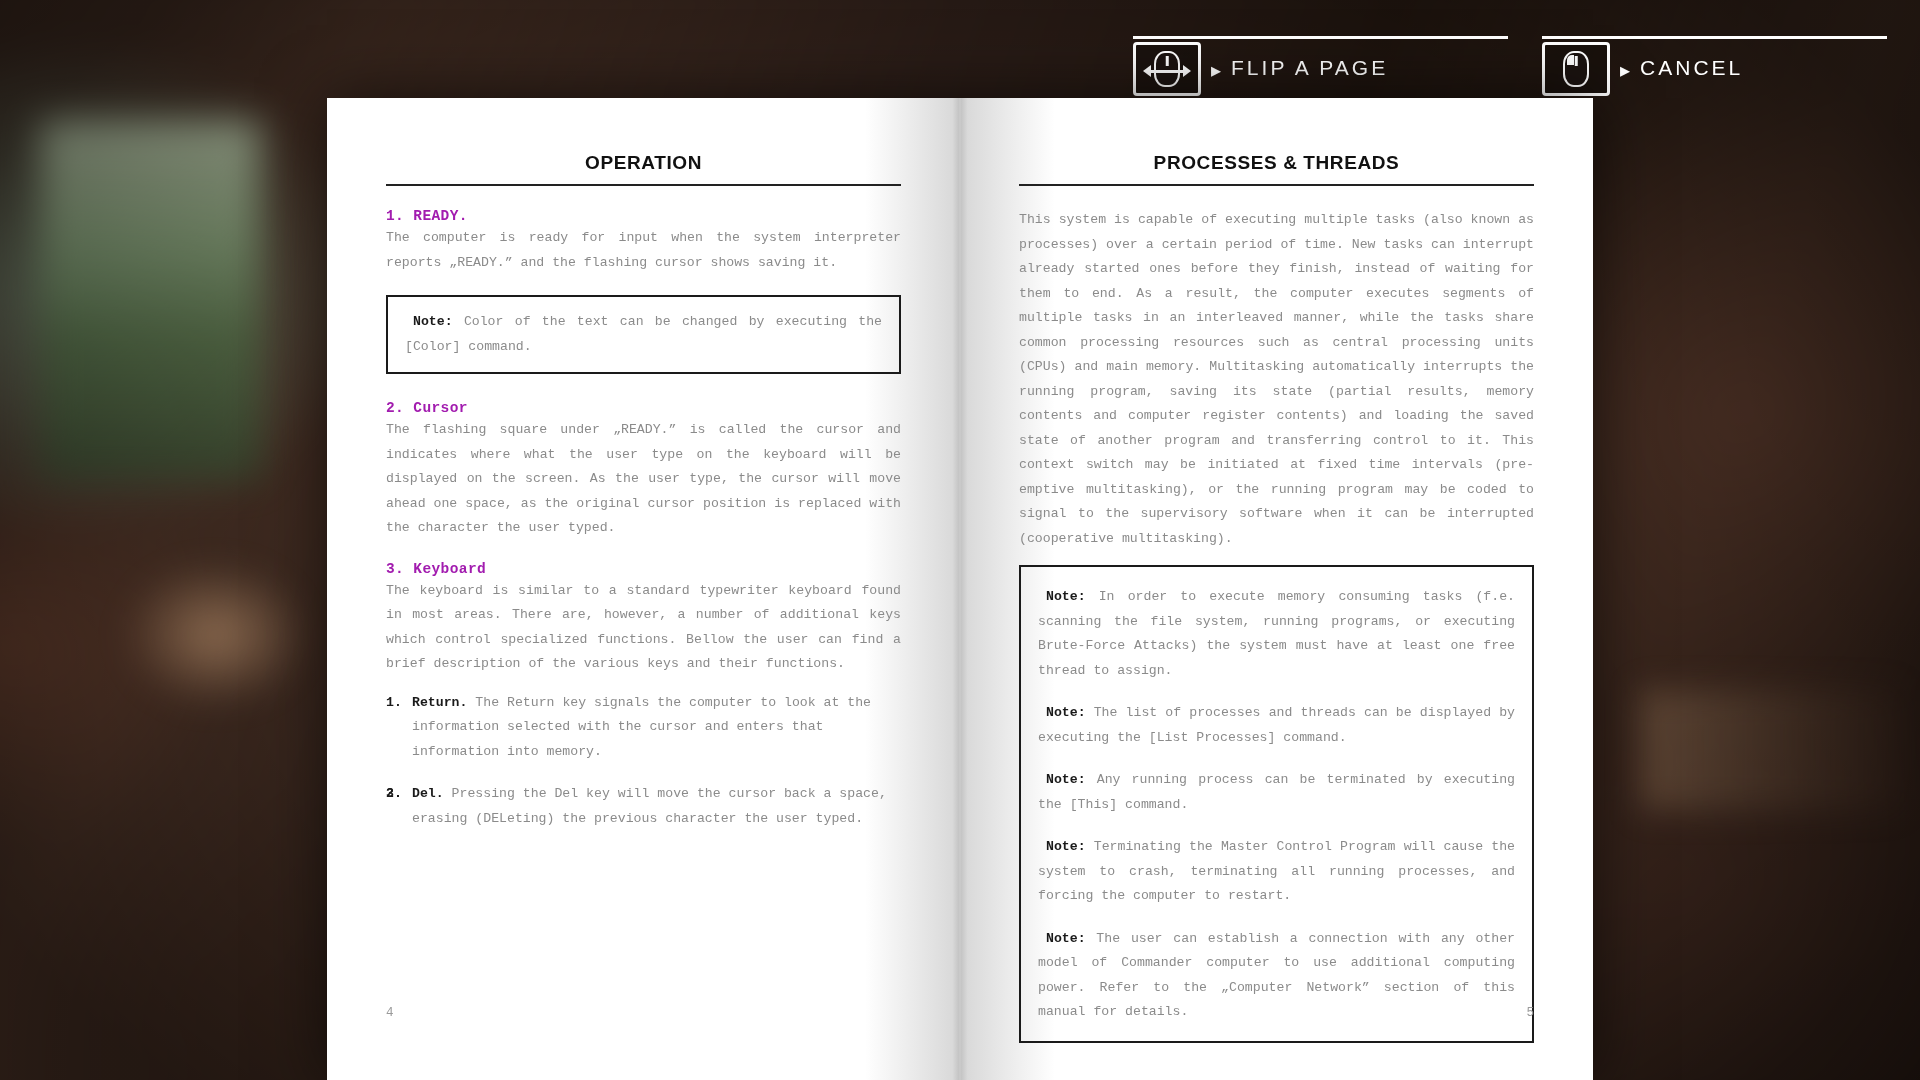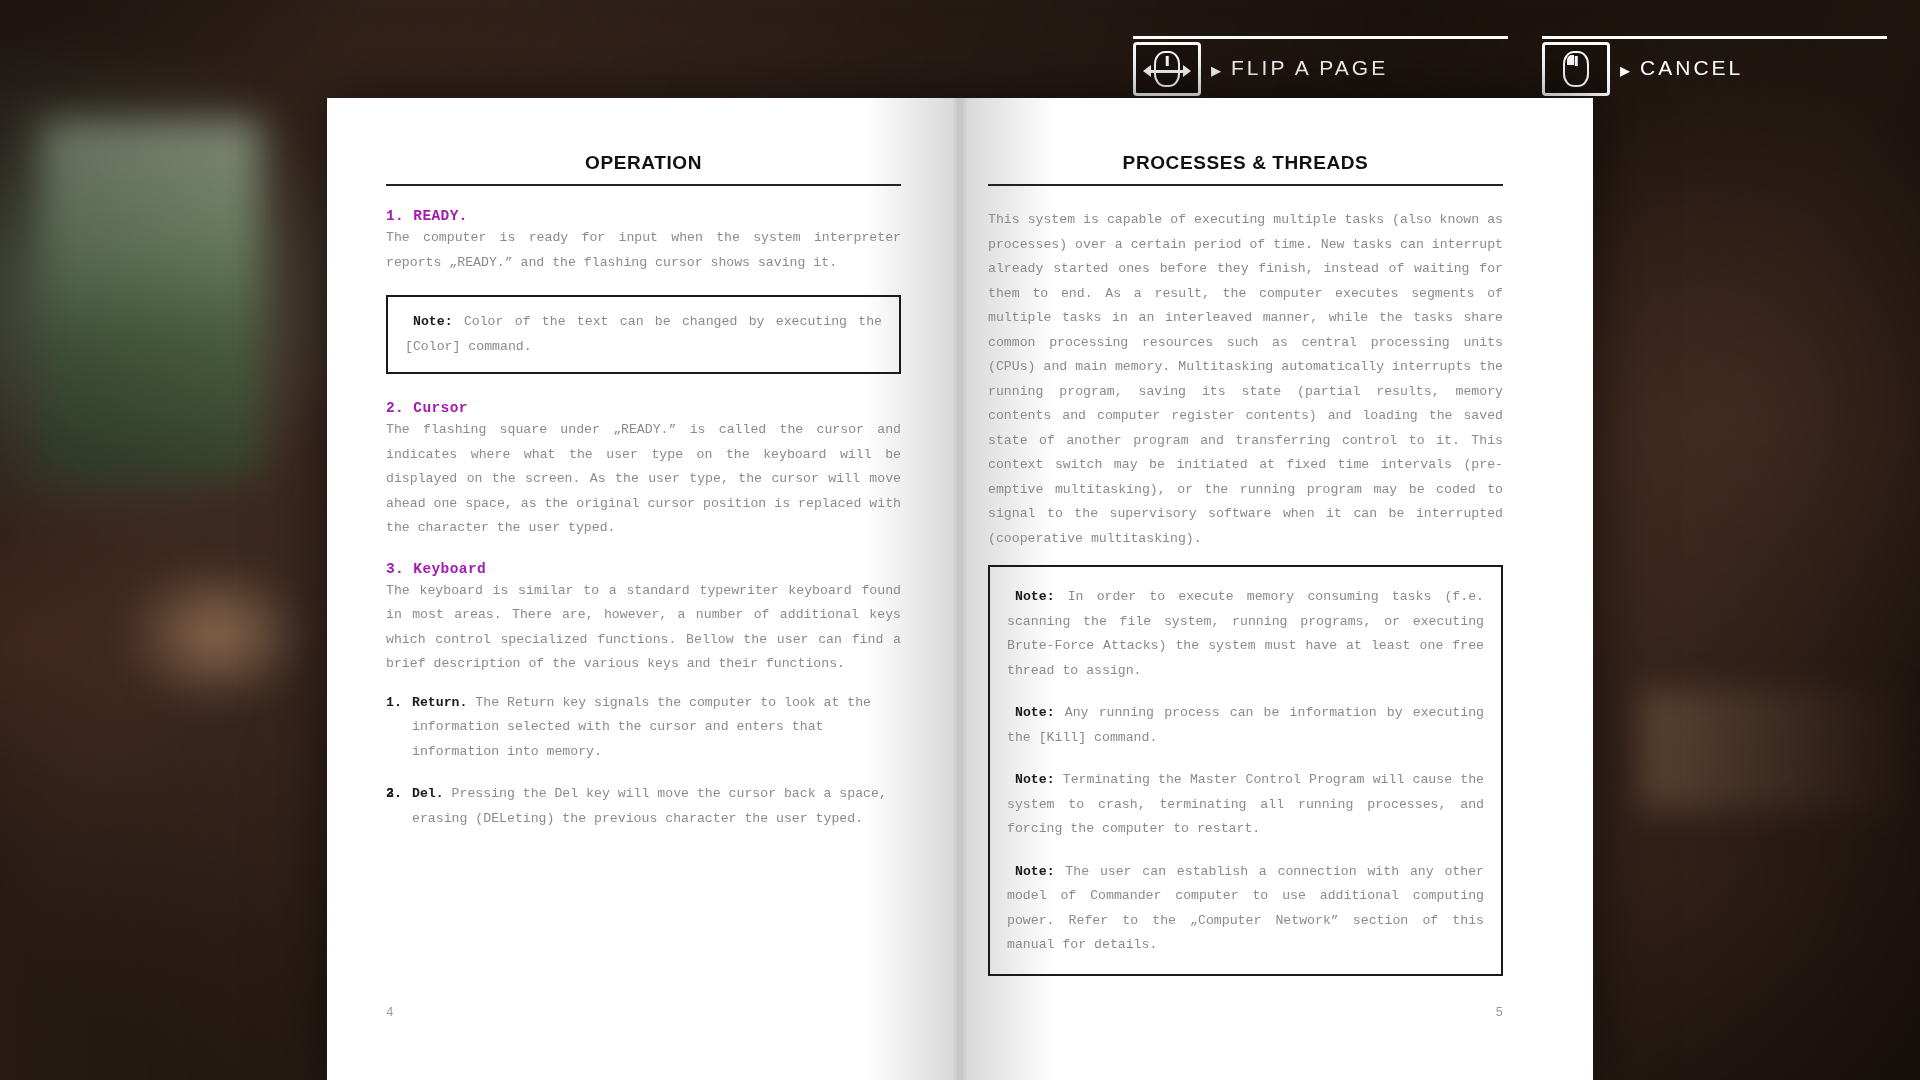--- a/index.html
+++ b/index.html
@@ -193,21 +193,21 @@
   }
 
   .page {
     position: absolute;
     top: 0;
     width: 633px;
     height: 974px;
     box-sizing: border-box;
   }
   .page-left  { left: 0;   padding: 54px 59px 0 59px; }
-  .page-right { left: 602px; padding: 54px 59px 0 59px; }
+  .page-right { left: 633px; padding: 54px 59px 0 59px; }
 
   .page-title {
     text-align: center;
     font-size: 19px;
     font-weight: bold;
     letter-spacing: .6px;
     color: #111111;
     margin: 0 0 10px 0;
     font-family: "Liberation Sans", sans-serif;
   }
@@ -364,21 +364,22 @@
     </div>
 
     <div class="page page-right">
       <div class="page-title">PROCESSES &amp; THREADS</div>
       <div class="title-rule"></div>
 
       <p class="mono para-tight">This system is capable of executing multiple tasks (also known as processes) over a certain period of time. New tasks can interrupt already started ones before they finish, instead of waiting for them to end. As a result, the computer executes segments of multiple tasks in an interleaved manner, while the tasks share common processing resources such as central processing units (CPUs) and main memory. Multitasking automatically interrupts the running program, saving its state (partial results, memory contents and computer register contents) and loading the saved state of another program and transferring control to it. This context switch may be initiated at fixed time intervals (pre-emptive multitasking), or the running program may be coded to signal to the supervisory software when it can be interrupted (cooperative multitasking).</p>
 
       <div class="notebox big">
         <p class="mono note-p"><span class="note-lbl">Note:</span> <span>In order to execute memory consuming tasks (f.e. scanning the file system, running programs, or executing Brute-Force Attacks) the system must have at least one free thread to assign.</span></p>
-        <p class="mono note-p"><span class="note-lbl">Note:</span> <span>Any running process can be information by executing the [Kill] command.</span></p>
+        <p class="mono note-p"><span class="note-lbl">Note:</span> <span>The list of processes and threads can be displayed by executing the [List Processes] command.</span></p>
+        <p class="mono note-p"><span class="note-lbl">Note:</span> <span>Any running process can be terminated by executing the [This] command.</span></p>
         <p class="mono note-p"><span class="note-lbl">Note:</span> <span>Terminating the Master Control Program will cause the system to crash, terminating all running processes, and forcing the computer to restart.</span></p>
         <p class="mono note-p"><span class="note-lbl">Note:</span> <span>The user can establish a connection with any other model of Commander computer to use additional computing power. Refer to the „Computer Network” section of this manual for details.</span></p>
       </div>
 
       <div class="page-num right">5</div>
     </div>
 
   </div>
 </div>
 

